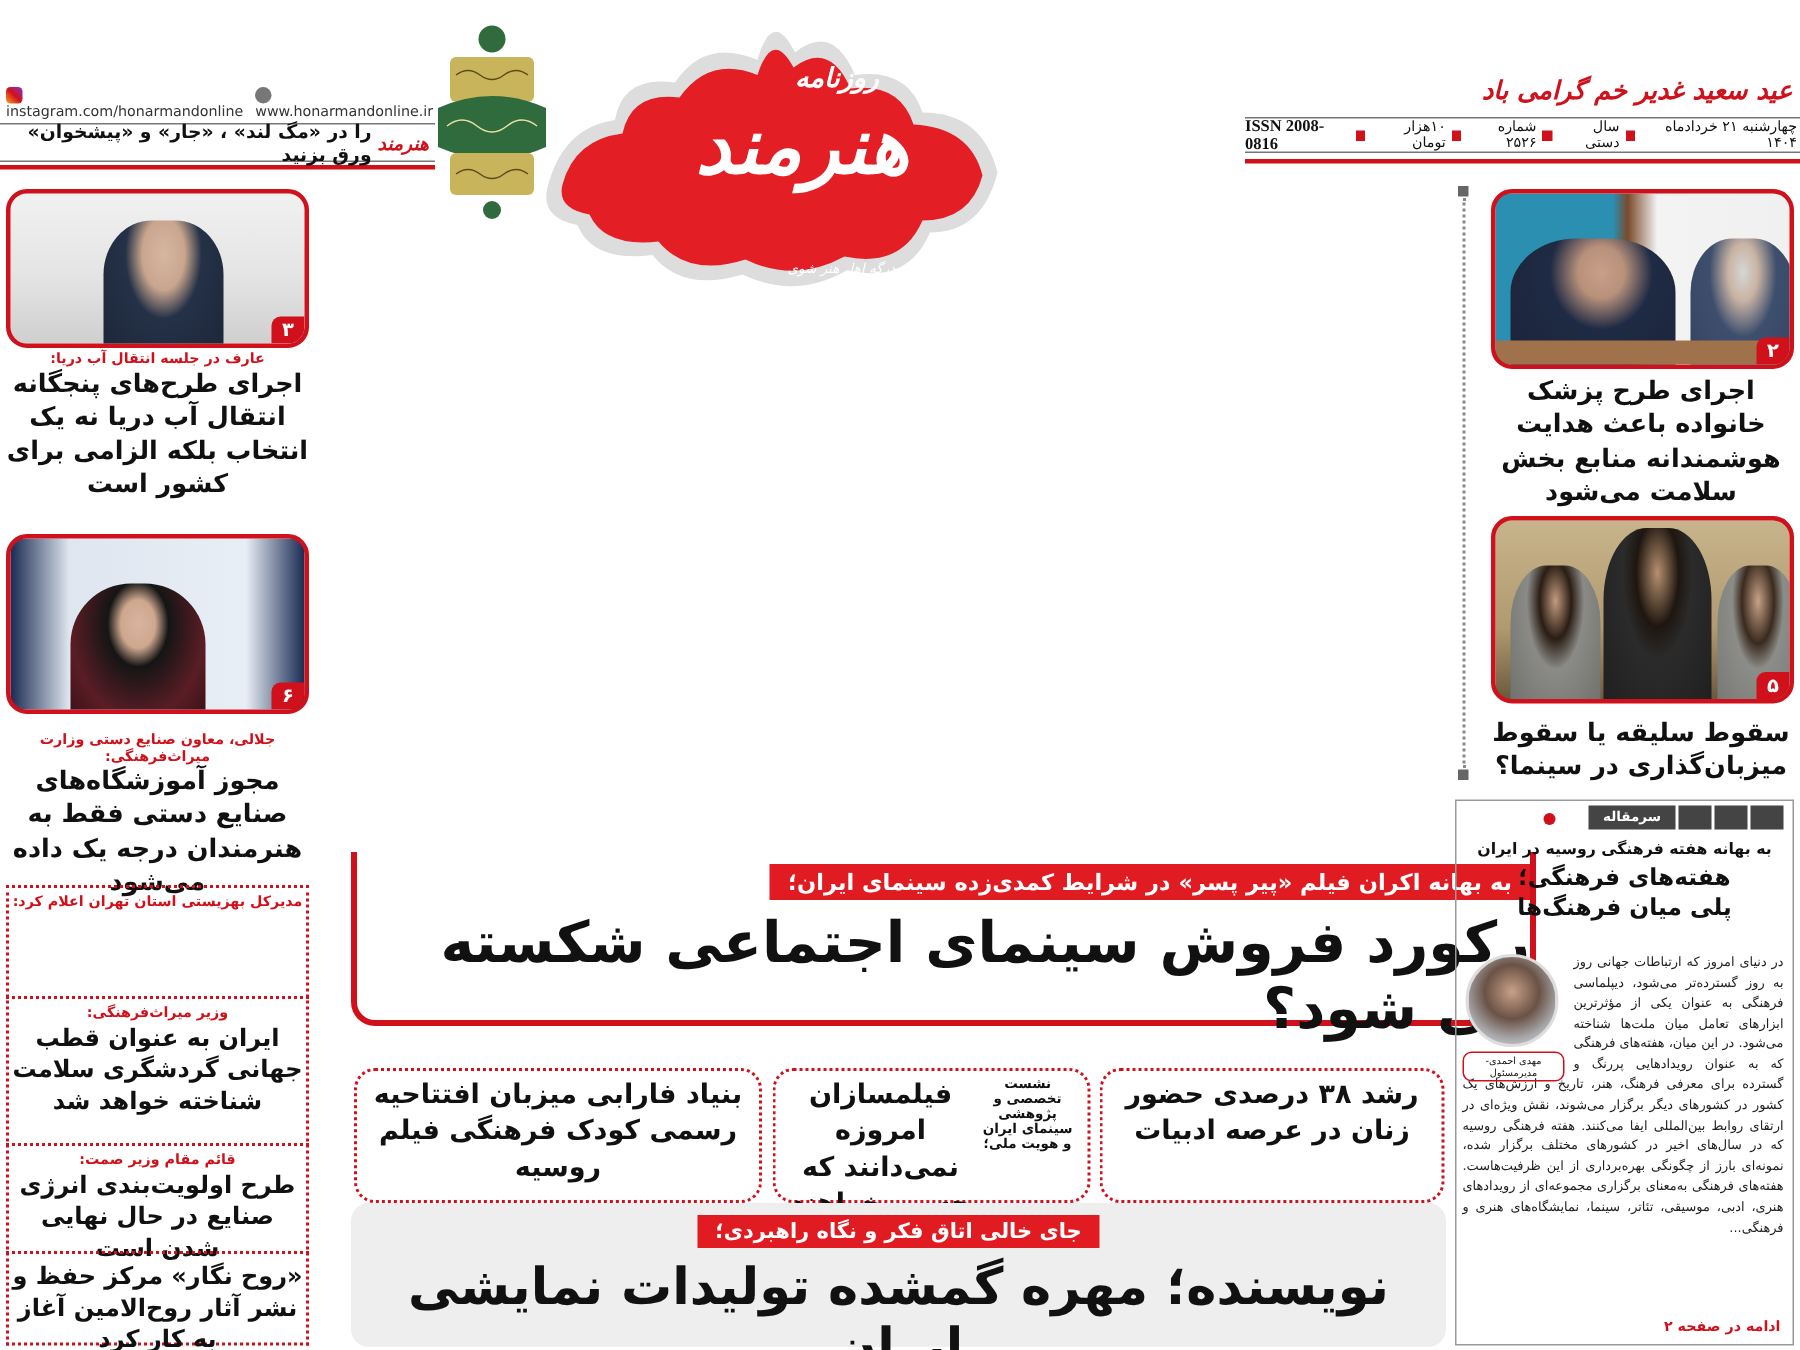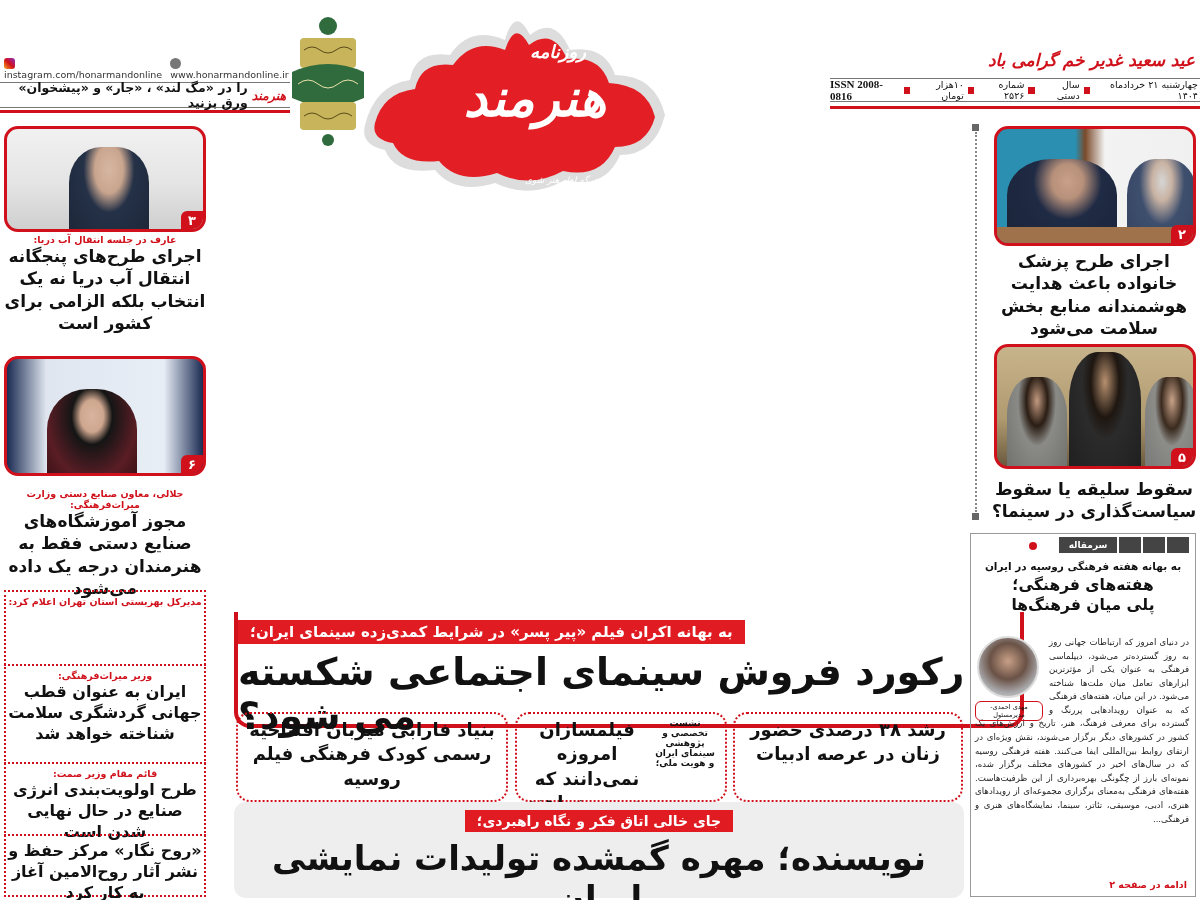--- a/index.html
+++ b/index.html
@@ -25,21 +25,21 @@
   .calligraphy { left: 288px; top: 12px; width: 80px; height: 140px; }
   .logo { left: 355px; top: 5px; width: 320px; height: 195px; }
 
   
   .main-photo { left: 234px; top: 128px; width: 730px; height: 460px; border: 4px solid #d0111b; border-bottom: none; border-radius: 16px 16px 0 0; overflow: hidden; background: linear-gradient(90deg,#b9b2a2 0%,#8c8476 20%,#5e574e 40%,#cfc8b4 55%,#efe9d8 70%,#d9cdb8 100%); }
   .photo-man { position: absolute; left: 60px; top: 20px; width: 340px; height: 440px; background: radial-gradient(ellipse at 50% 40%,#8a6a55 0%,#5e4637 45%,#2d2621 75%,transparent 90%); }
   .photo-woman { position: absolute; left: 430px; top: 120px; width: 230px; height: 340px; background: radial-gradient(ellipse at 50% 40%,#caa58c 0%,#b58d73 35%,#8f7b6b 60%,transparent 80%); }
   .photo-caption { position: absolute; left: 2px; top: 215px; width: 16px; height: 240px; writing-mode: vertical-rl; transform: rotate(180deg); font-size: 8.5px; color: #222; white-space: nowrap; direction: rtl; text-align: center; }
   .page-badge { position: absolute; background: #d0111b; color: #fff; font-weight: bold; border-radius: 6px 0 0 0; display: flex; align-items: center; justify-content: center; }
 
-  .main-head { left: 234px; top: 612px; width: 790px; height: 116px; border: 4px solid #d0111b; border-top: none; border-radius: 0 0 16px 16px; text-align: left; }
+  .main-head { left: 234px; top: 568px; width: 790px; height: 116px; border: 4px solid #d0111b; border-top: none; border-radius: 0 0 16px 16px; text-align: right; }
   .kicker-red { display: inline-block; background: #e11b22; color: #fff; font-weight: bold; font-size: 15px; padding: 3px 12px; direction: rtl; margin-top: 8px; }
   .main-title { font-weight: bold; font-size: 38px; direction: rtl; margin-top: 6px; letter-spacing: -1px; }
 
   
   .box3 { top: 712px; height: 90px; border: 2px dotted #d0111b; border-radius: 14px; text-align: center; direction: rtl; display: flex; justify-content: center; padding: 4px 6px; }
   .box3 .kick { font-size: 9px; font-weight: bold; }
   .box3 .ttl { font-size: 18px; font-weight: bold; line-height: 1.35; }
 
   .bottom-box { left: 234px; top: 802px; width: 730px; height: 96px; background: #eeeeee; border-radius: 12px; text-align: center; }
   .bottom-box .kicker-red { font-size: 14px; margin-top: 8px; }
@@ -198,21 +198,21 @@
   <div class="side-title">اجرای طرح پزشک خانواده باعث هدایت هوشمندانه منابع بخش سلامت می‌شود</div>
 </div>
 
 <div class="thumb" style="left:994px;top:344px;width:202px;height:125px;background:linear-gradient(180deg,#c8b48c 0%,#b09a70 60%,#6a5a3e 100%);">
   <div style="position:absolute;left:10px;top:30px;width:60px;height:95px;border-radius:40% 40% 0 0;background:radial-gradient(ellipse at 50% 25%,#c39a80 0%,#2a1d14 25%,#8a8a86 45%,#6f6f6b 100%);"></div>
   <div style="position:absolute;left:72px;top:5px;width:72px;height:120px;border-radius:40% 40% 0 0;background:radial-gradient(ellipse at 50% 25%,#b7906f 0%,#1e1610 28%,#2b2b2b 45%,#1f1f1f 100%);"></div>
   <div style="position:absolute;left:148px;top:30px;width:54px;height:95px;border-radius:40% 40% 0 0;background:radial-gradient(ellipse at 50% 25%,#c8a288 0%,#3a2a1e 28%,#8c8c88 45%,#777 100%);"></div>
   <div class="page-badge" style="right:0;bottom:0;width:22px;height:18px;font-size:13px;">۵</div>
 </div>
 <div class="abs" style="left:990px;top:478px;width:208px;">
-  <div class="side-title">سقوط سلیقه یا سقوط سیاست‌گذاری در سینما؟</div>
+  <div class="side-title">سقوط سلیقه یا سقوط میزبان‌گذاری در سینما؟</div>
 </div>
 
 <div class="abs editorial">
   <div class="ed-dot"></div>
   <div class="ed-tabs">
     <div class="ed-tab"></div>
     <div class="ed-tab"></div>
     <div class="ed-tab"></div>
     <div class="ed-tab main">سرمقاله</div>
   </div>

